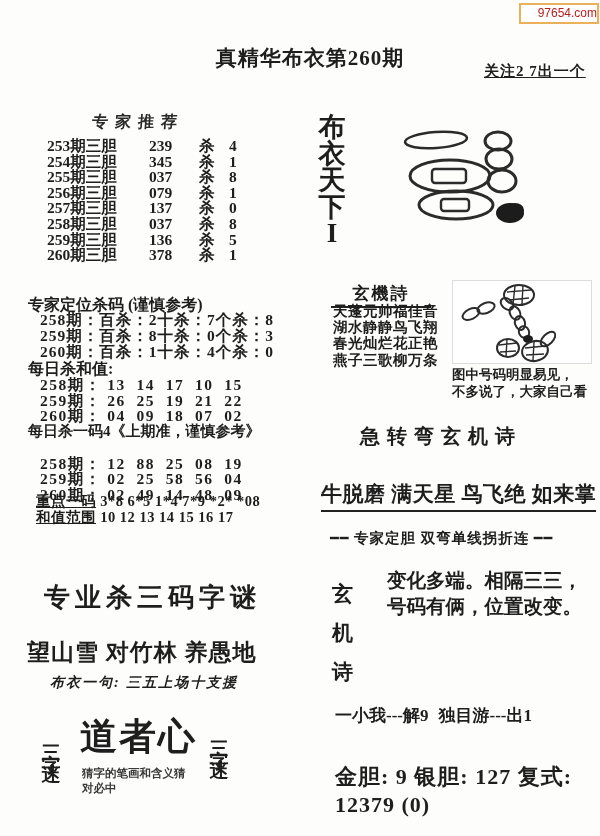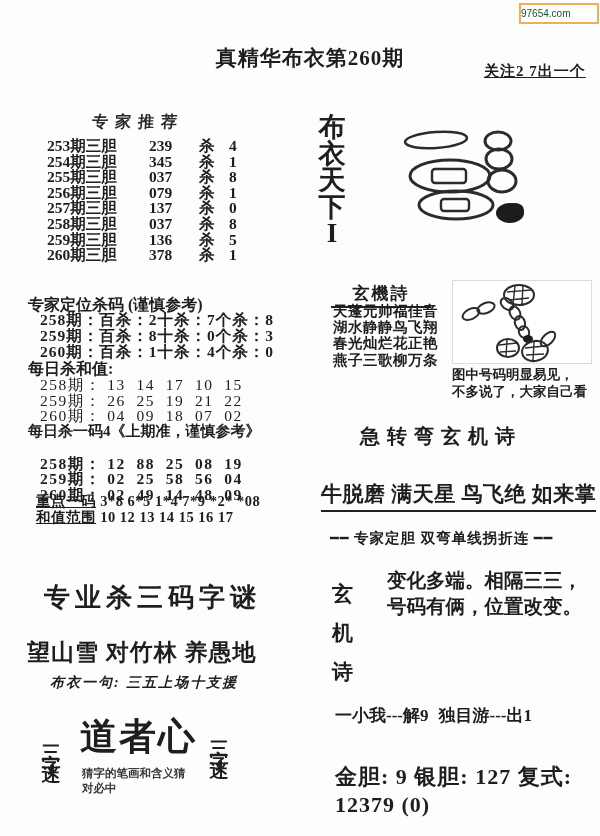--- a/index.html
+++ b/index.html
@@ -7,39 +7,39 @@
     position:relative;width:600px;height:836px;margin:0 auto;
     background:#fdfdfc;overflow:hidden;
     font-family:"Liberation Serif","DejaVu Serif",serif;
     color:#1e1e1e;
   }
   .abs{position:absolute;}
   .pre{white-space:pre;}
 
   .site-badge{
     left:519px;top:3px;width:76px;height:17px;
-    border:2px solid #edb05a;color:#14532d;background:#fff;
+    border:2px solid #edb05a;color:#b91c1c;background:#fff;
     font-family:"Liberation Sans","DejaVu Sans",sans-serif;
-    font-size:10px;text-align:left;line-height:17px;
+    font-size:12px;text-align:right;line-height:17px;
   }
   .main-title{left:175px;top:44px;width:270px;text-align:center;
     font-size:21px;font-weight:bold;letter-spacing:1px;}
   .focus-note{left:484px;top:62px;font-size:15px;font-weight:bold;
     text-decoration:underline;letter-spacing:1px;}
 
   
   .expert-header{left:92px;top:112px;font-size:16px;font-weight:bold;
     letter-spacing:7px;color:#2a2a2a;transform:skewX(-4deg);}
   .dan-table{left:47px;top:138px;font-size:15.5px;font-weight:bold;}
   .dan-row{display:grid;grid-template-columns:102px 50px 30px 20px;height:15.6px;line-height:15.6px;}
   .sec-title{font-size:16px;font-weight:bold;}
   .pos-title{left:28px;top:295px;}
   .pos-rows{left:40px;top:312px;font-size:15.5px;font-weight:bold;line-height:16.2px;letter-spacing:1px;}
   .sumkill-title{left:28px;top:359px;font-size:16px;}
-  .sumkill-rows{left:40px;top:377px;font-size:15.5px;font-weight:normal;line-height:15.6px;letter-spacing:1.5px;}
+  .sumkill-rows{left:40px;top:377px;font-size:15.5px;font-weight:bold;line-height:15.6px;letter-spacing:1.5px;}
   .onekill-title{left:28px;top:422px;font-size:15px;}
   .twokill-title{left:28px;top:439px;font-size:14.5px;}
   .twokill-rows{left:40px;top:456px;font-size:15.5px;font-weight:bold;line-height:15.3px;letter-spacing:1.5px;}
   .keyline{left:36px;top:492px;font-size:14.5px;font-weight:bold;letter-spacing:0.5px;}
   .rangeline{left:36px;top:508px;font-size:14.5px;font-weight:bold;letter-spacing:0.5px;}
   .ul{text-decoration:underline;}
 
   .riddle-title{left:30px;top:580px;width:245px;text-align:center;
     font-size:26px;letter-spacing:5px;font-weight:600;}
   .riddle-line{left:27px;top:637px;font-size:23px;font-weight:bold;letter-spacing:1px;}

